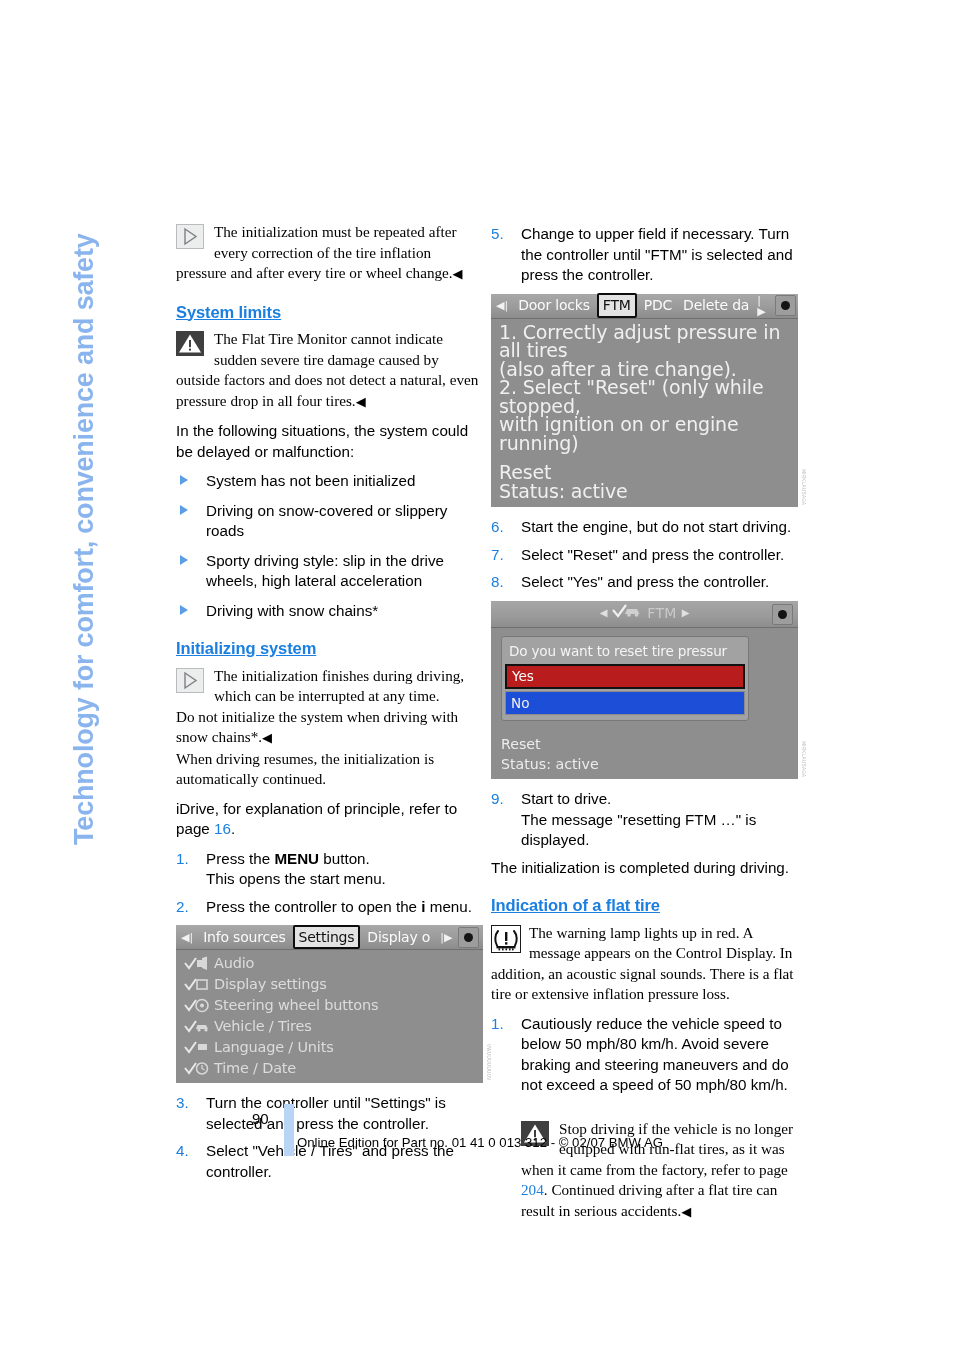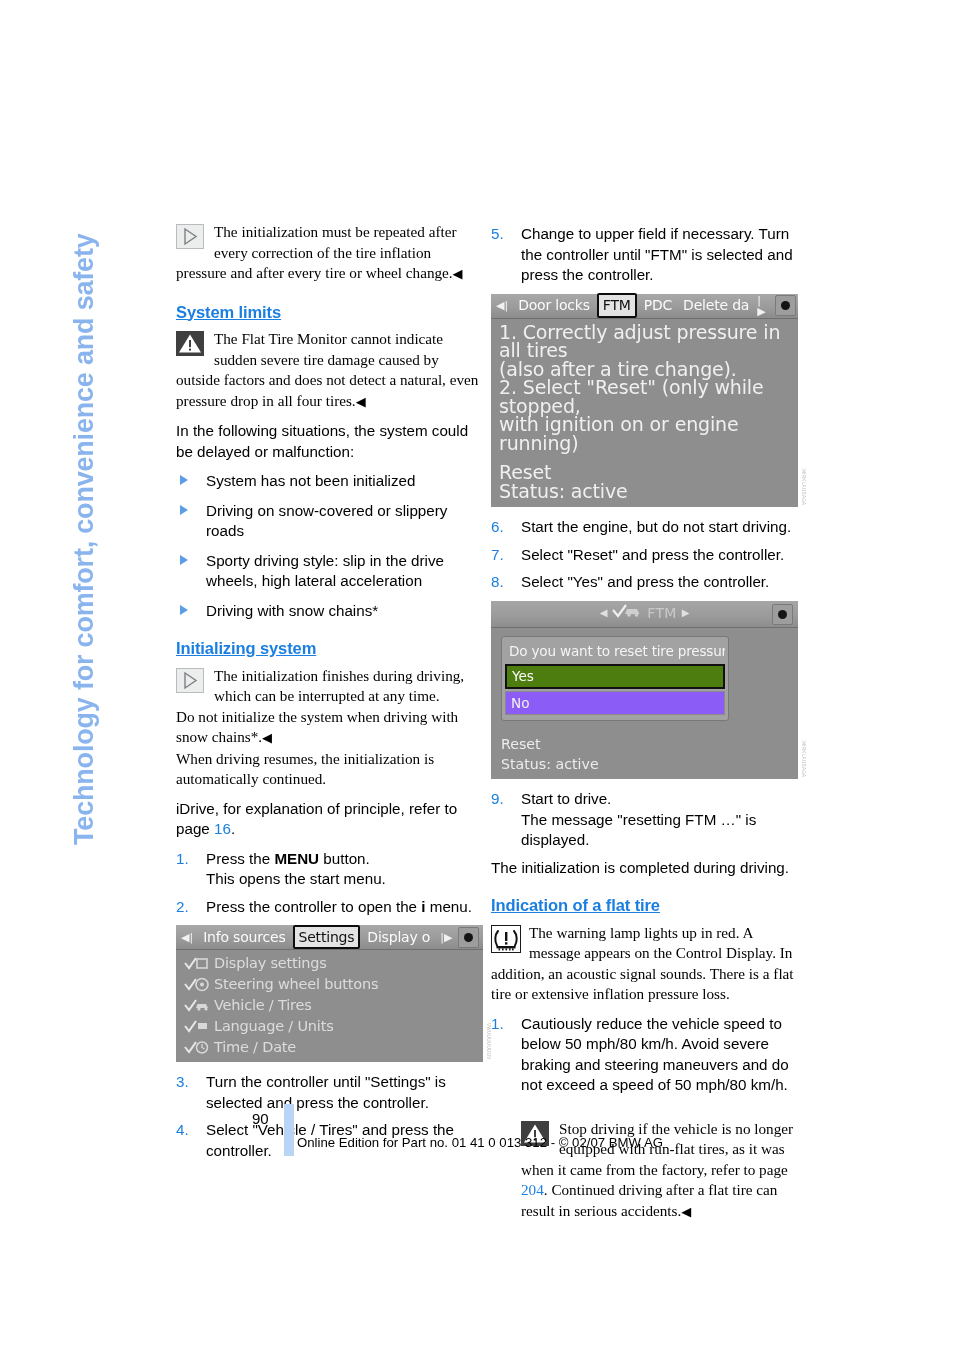--- a/index.html
+++ b/index.html
@@ -218,42 +218,42 @@
   }
   .panel .gap { height: 11px; }
 
   
   .dialogwrap { padding: 8px 10px 6px 10px; }
   .dialog {
     background: #a2a2a2;
     border: 1px solid #787878;
     border-radius: 3px;
     padding: 3px;
-    width: 228px;
+    width: 248px;
     box-sizing: border-box;
   }
   .dlgq {
     color: #f4f4f4;
     font-size: 13.6px;
     padding: 1px 4px 3px 4px;
     white-space: nowrap;
     overflow: hidden;
     letter-spacing: -0.2px;
   }
   .dlgopt {
-    background: #8b5cf6;
+    background: #1d4ed8;
     color: #f2f2f2;
     font-size: 13.6px;
     padding: 1px 5px;
     margin-bottom: 2px;
     border: 1px solid #8a8a8a;
   }
   .dlgopt.sel {
     border: 2px solid #111;
-    background: #4d7c0f;
+    background: #b91c1c;
     color: #fbfbfb;
     padding: 0px 5px;
   }
   .dlgfoot {
     color: #ececec;
     font-size: 14.2px;
     line-height: 20px;
     padding: 7px 10px 5px 10px;
   }
 
@@ -375,20 +375,30 @@
   <div class="shot">
     <div class="tabbar">
       <span class="arrow">◀|</span>
       <span class="tab">Info sources</span>
       <span class="tab sel">Settings</span>
       <span class="tab clip">Display o</span>
       <span class="arrow">|▶</span>
       <span class="knob"></span>
     </div>
     <div class="menulist">
+      <div class="menurow">
+        <span class="mi">
+          <svg width="26" height="15" viewBox="0 0 26 15">
+              <path d="M1 7 L5 12 L12 2" stroke="#e8e8e8" stroke-width="2" fill="none"></path>
+              <rect x="13" y="4" width="5" height="7" fill="#d8d8d8"></rect>
+              <path d="M18 2 L23 0.5 L23 14 L18 12 Z" fill="#d8d8d8"></path>
+            </svg>
+        </span>
+        <span>Audio</span>
+      </div>
       <div class="menurow">
         <span class="mi">
           <svg width="26" height="15" viewBox="0 0 26 15">
               <path d="M1 7 L5 12 L12 2" stroke="#e8e8e8" stroke-width="2" fill="none"></path>
               <rect x="13" y="3" width="10" height="9" fill="none" stroke="#d8d8d8" stroke-width="1.6"></rect>
             </svg>
         </span>
         <span>Display settings</span>
       </div>
       <div class="menurow">

